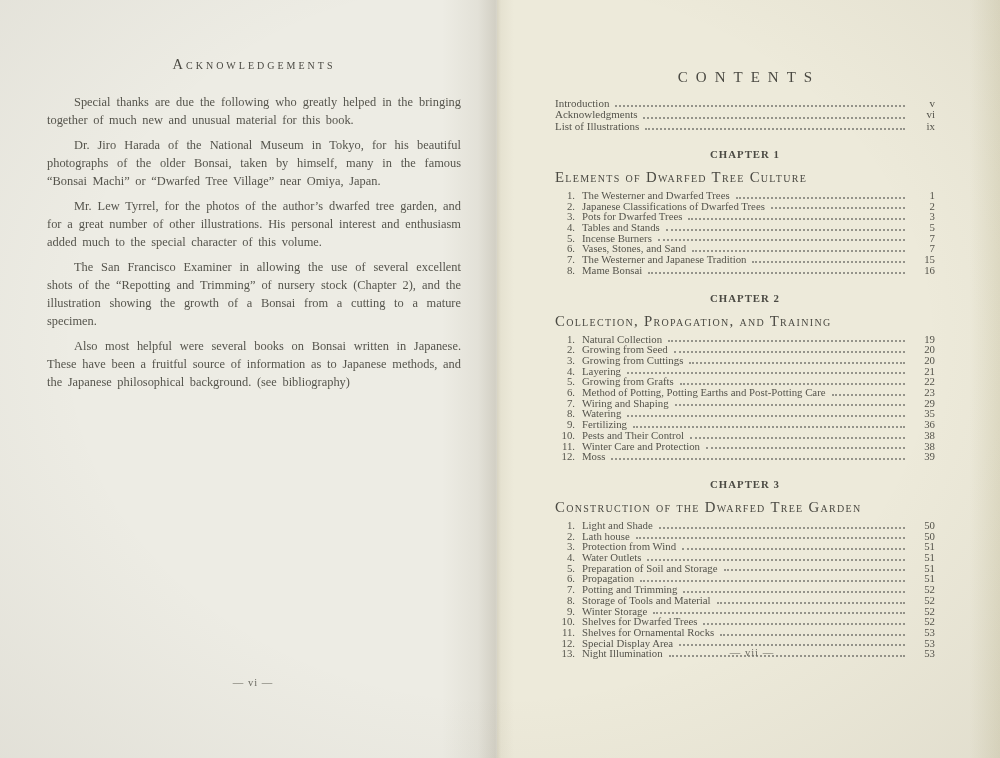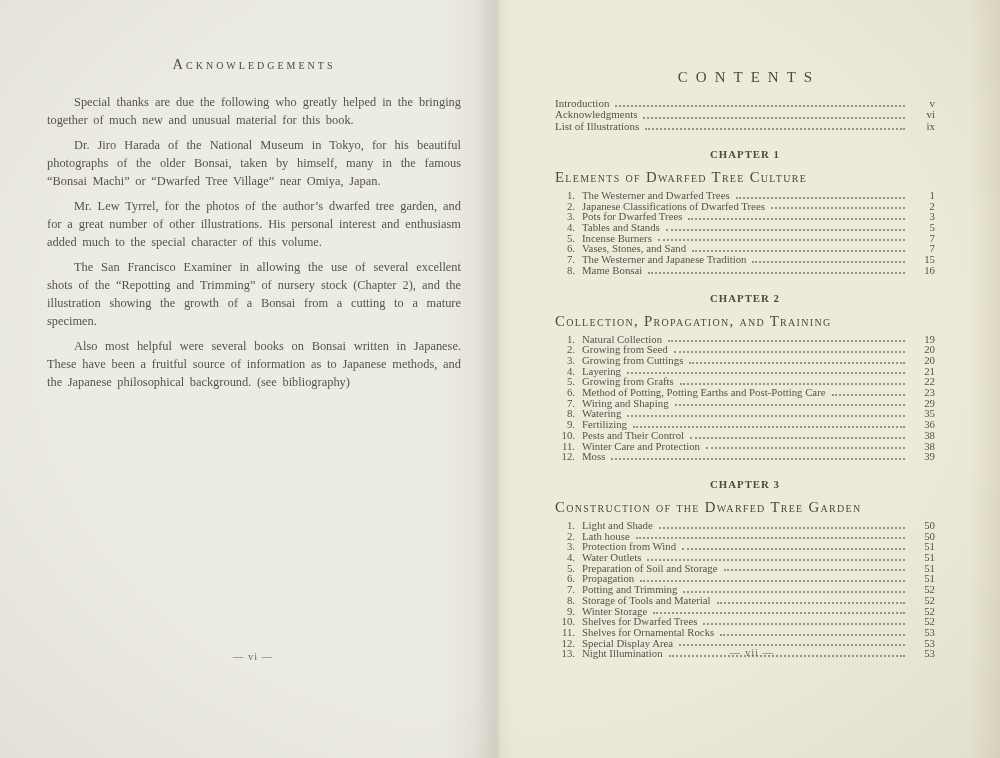--- a/index.html
+++ b/index.html
@@ -34,21 +34,21 @@
     font-size:14.5px;color:var(--ink-heading,#4a4942);font-weight:normal;margin:0 0 20px 0;
   }
   .ack-paras p{
     margin:0 0 7px 0;text-indent:27px;text-align:justify;
     font-size:12.4px;line-height:18px;word-spacing:2.5px;
   }
   .folio{
     position:absolute;font-size:10.5px;color:#6a6960;letter-spacing:1px;
     width:120px;text-align:center;z-index:7;
   }
-  .folio-left{left:193px;top:651px;}
+  .folio-left{left:193px;top:677px;}
   .folio-right{left:195px;top:647px;font-family:Liberation Serif, serif;}
 
   
   .toc-inner{position:absolute;left:58px;width:380px;top:68px;color:var(--ink,#55544c);}
   .contents-title{
     text-align:center;font-size:15px;letter-spacing:8px;margin:0 0 0 8px;
     font-weight:normal;color:var(--ink-heading,#4a4942);line-height:18px;
   }
   .front-matter{margin-top:12px;}
   .toc-row{display:flex;align-items:flex-end;font-size:10.8px;line-height:10.7px;}

